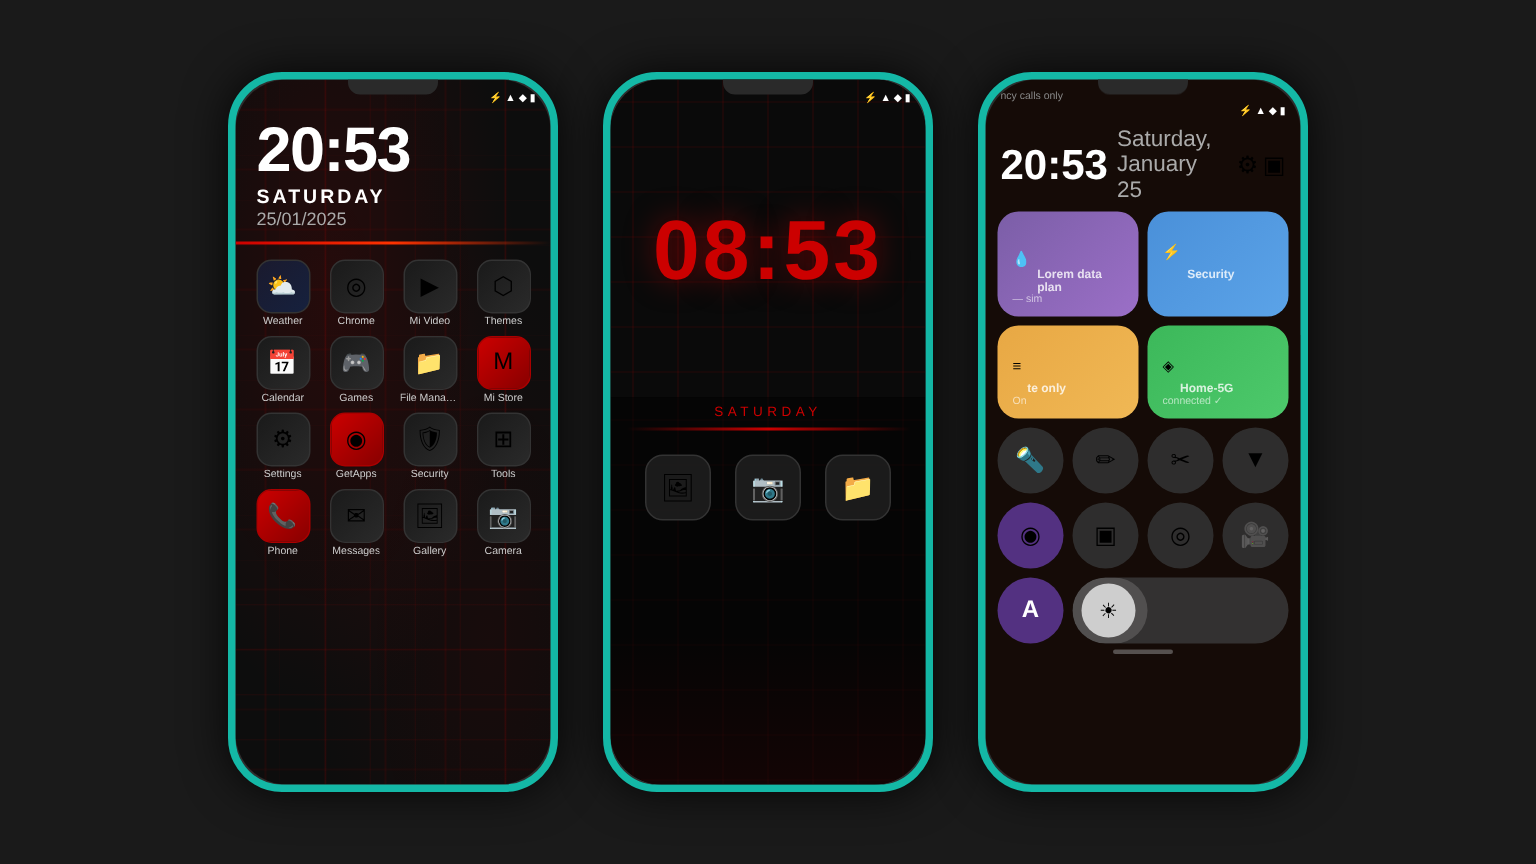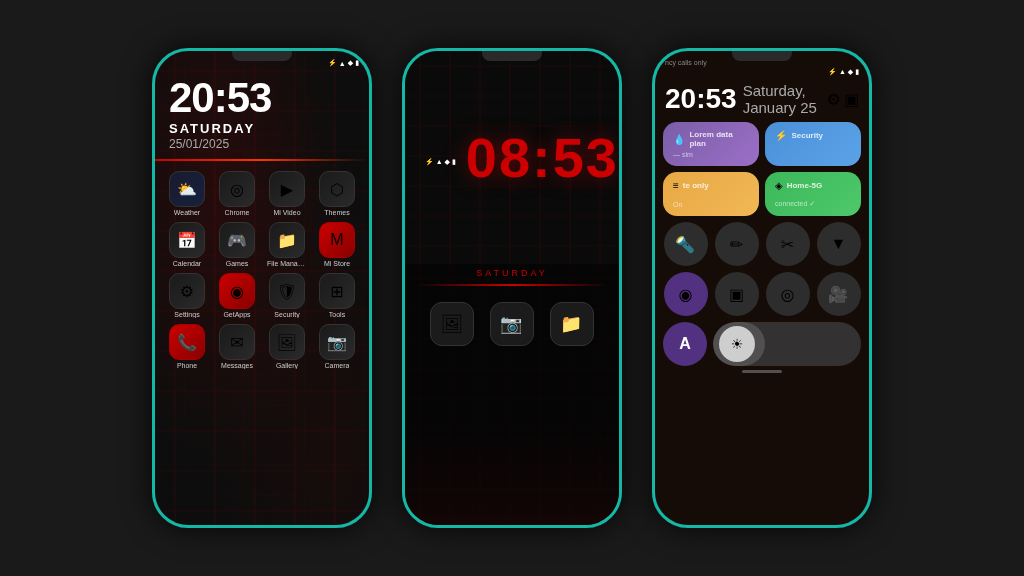--- a/index.html
+++ b/index.html
@@ -15,21 +15,21 @@
       overflow: hidden;
     }
 
     
     .phone {
       position: relative;
       width: 220px;
       height: 480px;
       background: #2a2a2a;
       border-radius: 36px;
-      border: 3px solid #14b8a6;
+      border: 5px solid #14b8a6;
       overflow: hidden;
       box-shadow: 0 0 30px rgba(0,0,0,0.8), inset 0 0 6px rgba(255,255,255,0.05);
     }
 
     .phone::before {
       content: '';
       position: absolute;
       top: 0; left: 50%;
       transform: translateX(-50%);
       width: 60px; height: 10px;
@@ -178,21 +178,21 @@
 
     .lock-top {
       height: 45%;
       background: #0a0a0a;
       background-image:
         linear-gradient(90deg, transparent 48%, rgba(180,0,0,0.2) 49%, rgba(180,0,0,0.2) 51%, transparent 52%),
         linear-gradient(0deg, transparent 48%, rgba(180,0,0,0.15) 49%, rgba(180,0,0,0.15) 51%, transparent 52%);
       background-size: 30px 30px;
       position: relative;
       display: flex;
-      flex-direction: row;
+      flex-direction: column;
       align-items: center;
     }
 
     .lock-status {
       display: flex;
       justify-content: flex-end;
       width: 100%;
       padding: 8px 10px 0;
       font-size: 7px;
       color: #fff;
@@ -337,20 +337,21 @@
 
     .cc-tile-purple { background: linear-gradient(135deg, #7b5ea7, #9b6fc7); }
     .cc-tile-blue { background: linear-gradient(135deg, #4a90d9, #5ba3e8); }
     .cc-tile-orange { background: linear-gradient(135deg, #e8a844, #f0b855); }
     .cc-tile-green { background: linear-gradient(135deg, #3cb85a, #4dc96b); }
 
     .cc-tile-title {
       font-size: 8px;
       color: rgba(255,255,255,0.8);
       font-weight: 600;
+      margin-top: 29px;
     }
 
     .cc-tile-sub {
       font-size: 7px;
       color: rgba(255,255,255,0.6);
     }
 
     .cc-small-grid {
       padding: 0 8px;
       display: grid;

